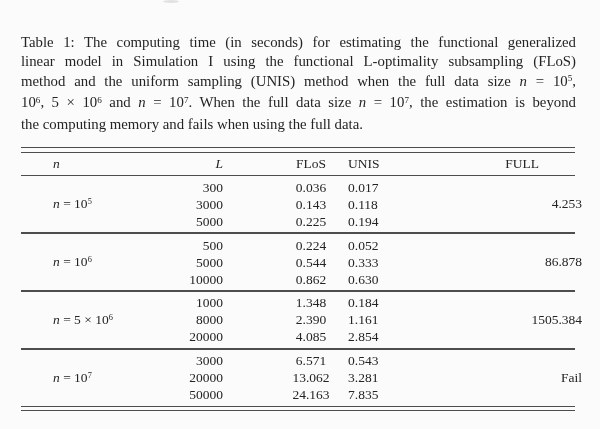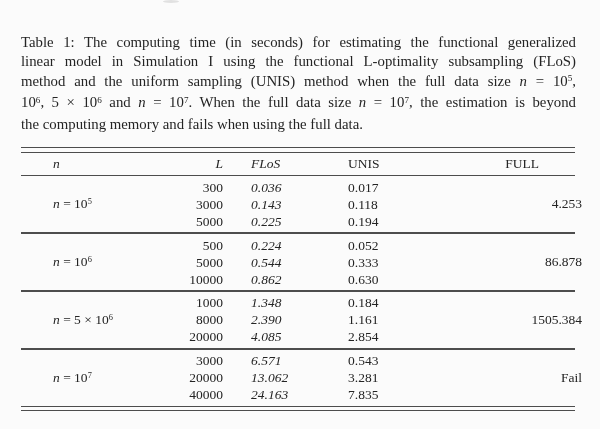--- a/index.html
+++ b/index.html
@@ -21,21 +21,21 @@
   .dbl{height:5.5px;box-sizing:border-box;
     border-top:1.5px solid #4d4d4d;border-bottom:1.5px solid #4d4d4d;}
   .hrule,.sep{height:1.8px;background:#4d4d4d;}
   .thead{position:relative;height:22px;font-size:13.5px;}
   .thead .cell{position:absolute;top:0;height:22px;line-height:22px;}
   .tgroup{position:relative;padding:2.5px 0;font-size:13.5px;}
   .trow{position:relative;height:17px;}
   .trow .cell{position:absolute;top:0;height:17px;line-height:17px;}
   .cn{left:32px;}
   .cL{left:130px;width:72px;text-align:right;}
-  .cF{left:230px;width:120px;font-style:italic;}
+  .cF{left:230px;width:120px;text-align:center;}
   .cU{left:327px;width:120px;}
   .cFull{left:441px;width:120px;text-align:center;}
   .glabel{position:absolute;left:32px;top:50%;transform:translateY(-50%);
     white-space:nowrap;}
   .gfull{position:absolute;left:441px;width:120px;text-align:right;
     top:50%;transform:translateY(-50%);}
   .bold{font-weight:normal;}
 </style>
 </head>
 <body>
@@ -126,21 +126,21 @@
             <div class="cell cL">3000</div>
             <div class="cell cF">6.571</div>
             <div class="cell cU">0.543</div>
           </div>
           <div class="trow">
             <div class="cell cL">20000</div>
             <div class="cell cF">13.062</div>
             <div class="cell cU">3.281</div>
           </div>
           <div class="trow">
-            <div class="cell cL">40000</div>
+            <div class="cell cL">50000</div>
             <div class="cell cF">24.163</div>
             <div class="cell cU">7.835</div>
           </div>
           <div class="gfull bold">Fail</div>
         </div>
       </div>
     <div class="dbl"></div>
   </div>
 </div>
 

